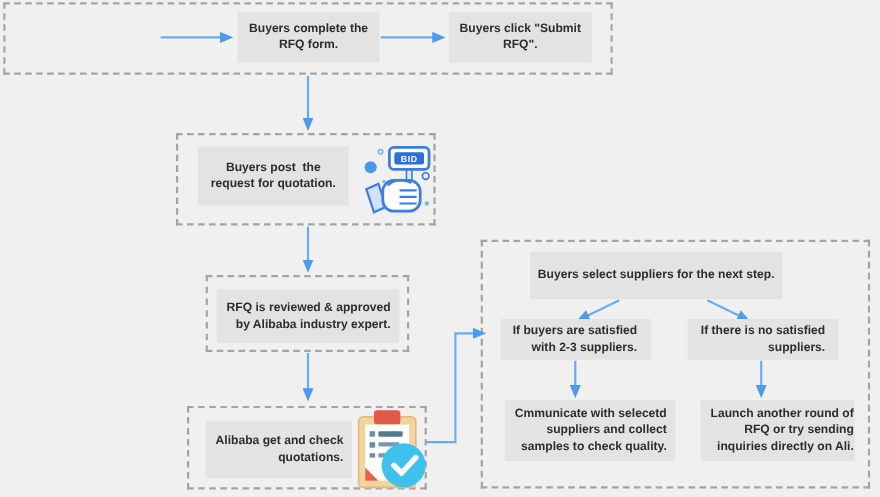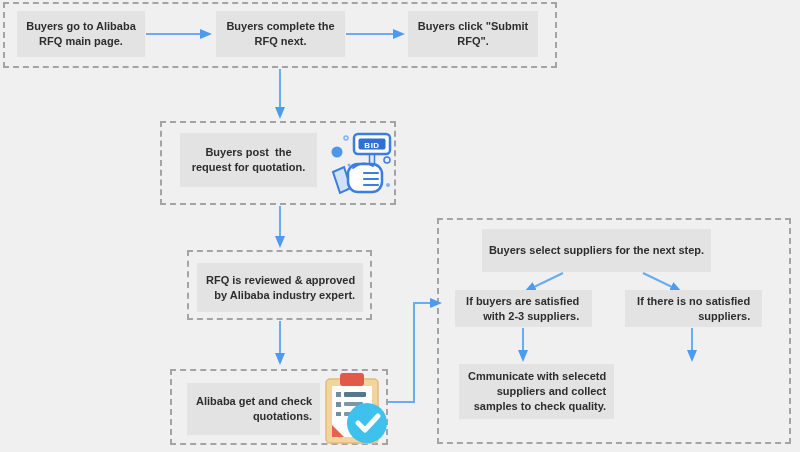--- a/index.html
+++ b/index.html
@@ -40,27 +40,23 @@
     <path d="M280,69 V108" stroke="#68acf2" stroke-width="2" fill="none" marker-end="url(#ah)"></path>
     <path d="M280,206 V237" stroke="#68acf2" stroke-width="2" fill="none" marker-end="url(#ah)"></path>
     <path d="M280,321 V354" stroke="#68acf2" stroke-width="2" fill="none" marker-end="url(#ah)"></path>
     <path d="M388,402 H414 V303 H431" stroke="#68acf2" stroke-width="2" fill="none" marker-end="url(#ah)"></path>
     <path d="M563,273 L534,287" stroke="#68acf2" stroke-width="2" fill="none" marker-end="url(#ah)"></path>
     <path d="M643,273 L672,287" stroke="#68acf2" stroke-width="2" fill="none" marker-end="url(#ah)"></path>
     <path d="M523,328 V351" stroke="#68acf2" stroke-width="2" fill="none" marker-end="url(#ah)"></path>
     <path d="M692,328 V351" stroke="#68acf2" stroke-width="2" fill="none" marker-end="url(#ah)"></path>
   </svg>
 
-  <div class="box center" style="left:17px;top:11px;width:128px;height:46px;">
-    <span>Buyers go to Alibaba
-RFQ main page.</span>
-  </div>
   <div class="box center" style="left:216px;top:11px;width:129px;height:46px;">
     <span>Buyers complete the
-RFQ next.</span>
+RFQ form.</span>
   </div>
   <div class="box center" style="left:408px;top:11px;width:130px;height:46px;">
     <span>Buyers click "Submit
 RFQ".</span>
   </div>
 
   <div class="box center" style="left:180px;top:133px;width:137px;height:54px;text-align:center;">
     <span>Buyers post  the
 request for quotation.</span>
   </div>
@@ -115,14 +111,19 @@
   <div class="box left" style="left:459px;top:364px;width:155px;height:55px;">
     <span>Cmmunicate with selecetd
 suppliers and collect
 samples to check quality.</span>
   </div>
 
   <div class="box left" style="left:625px;top:290px;width:137px;height:37px;padding-left:6px;">
     <span>  If there is no satisfied
 suppliers.</span>
   </div>
+  <div class="box left" style="left:637px;top:364px;width:140px;height:55px;">
+    <span>Launch another round of
+RFQ or try sending
+inquiries directly on Ali.</span>
+  </div>
 
 </div>
 
 </body></html>

